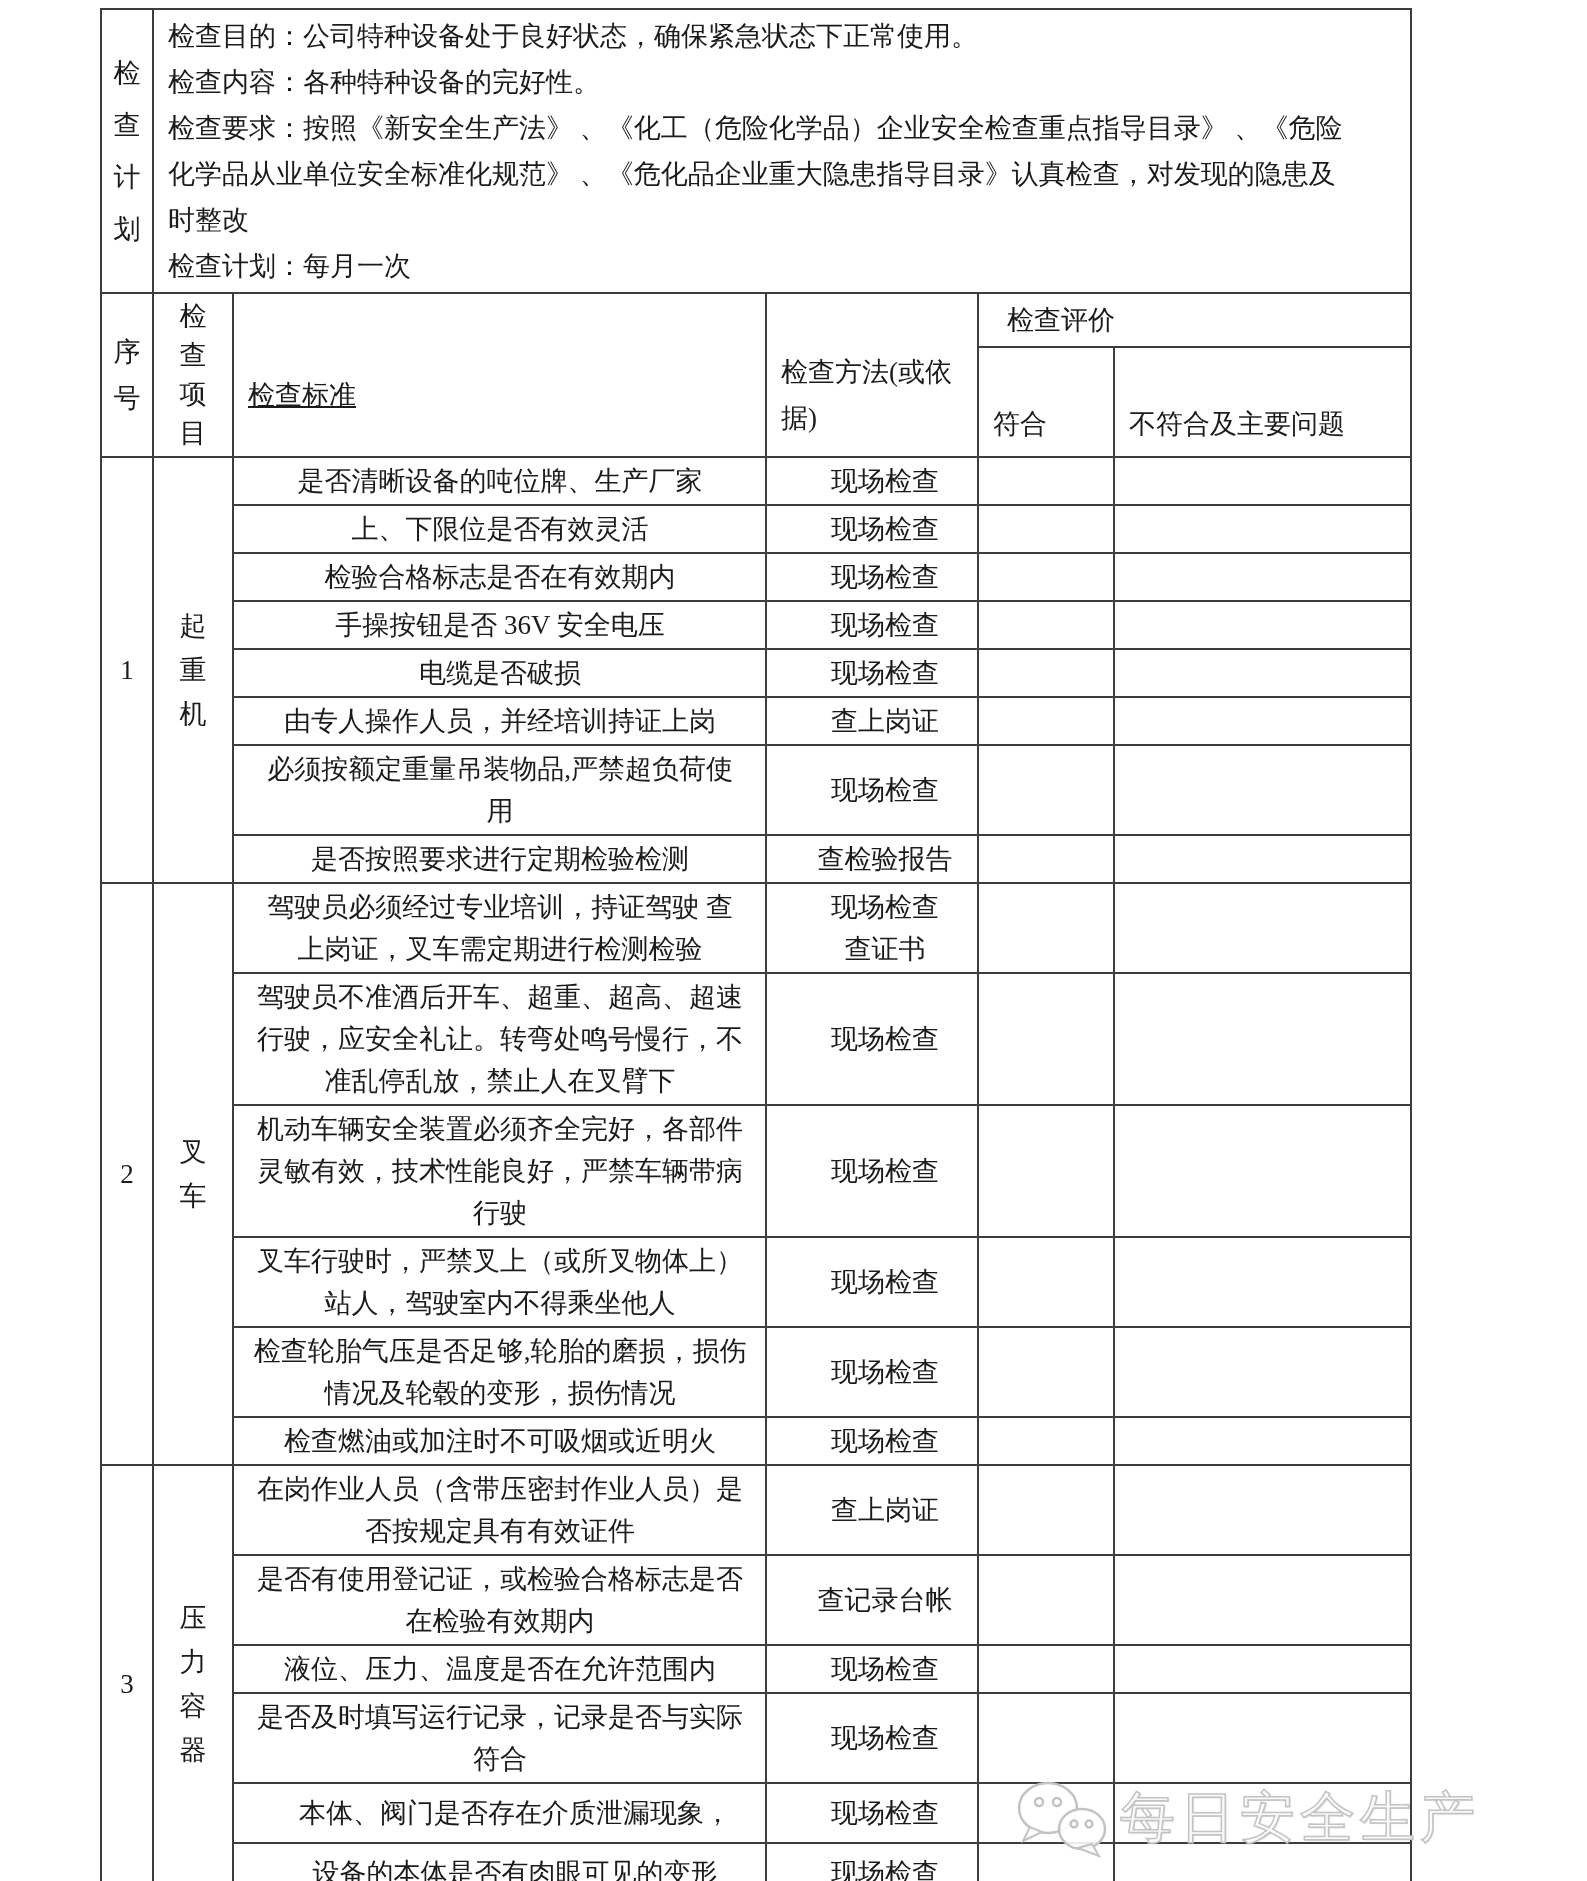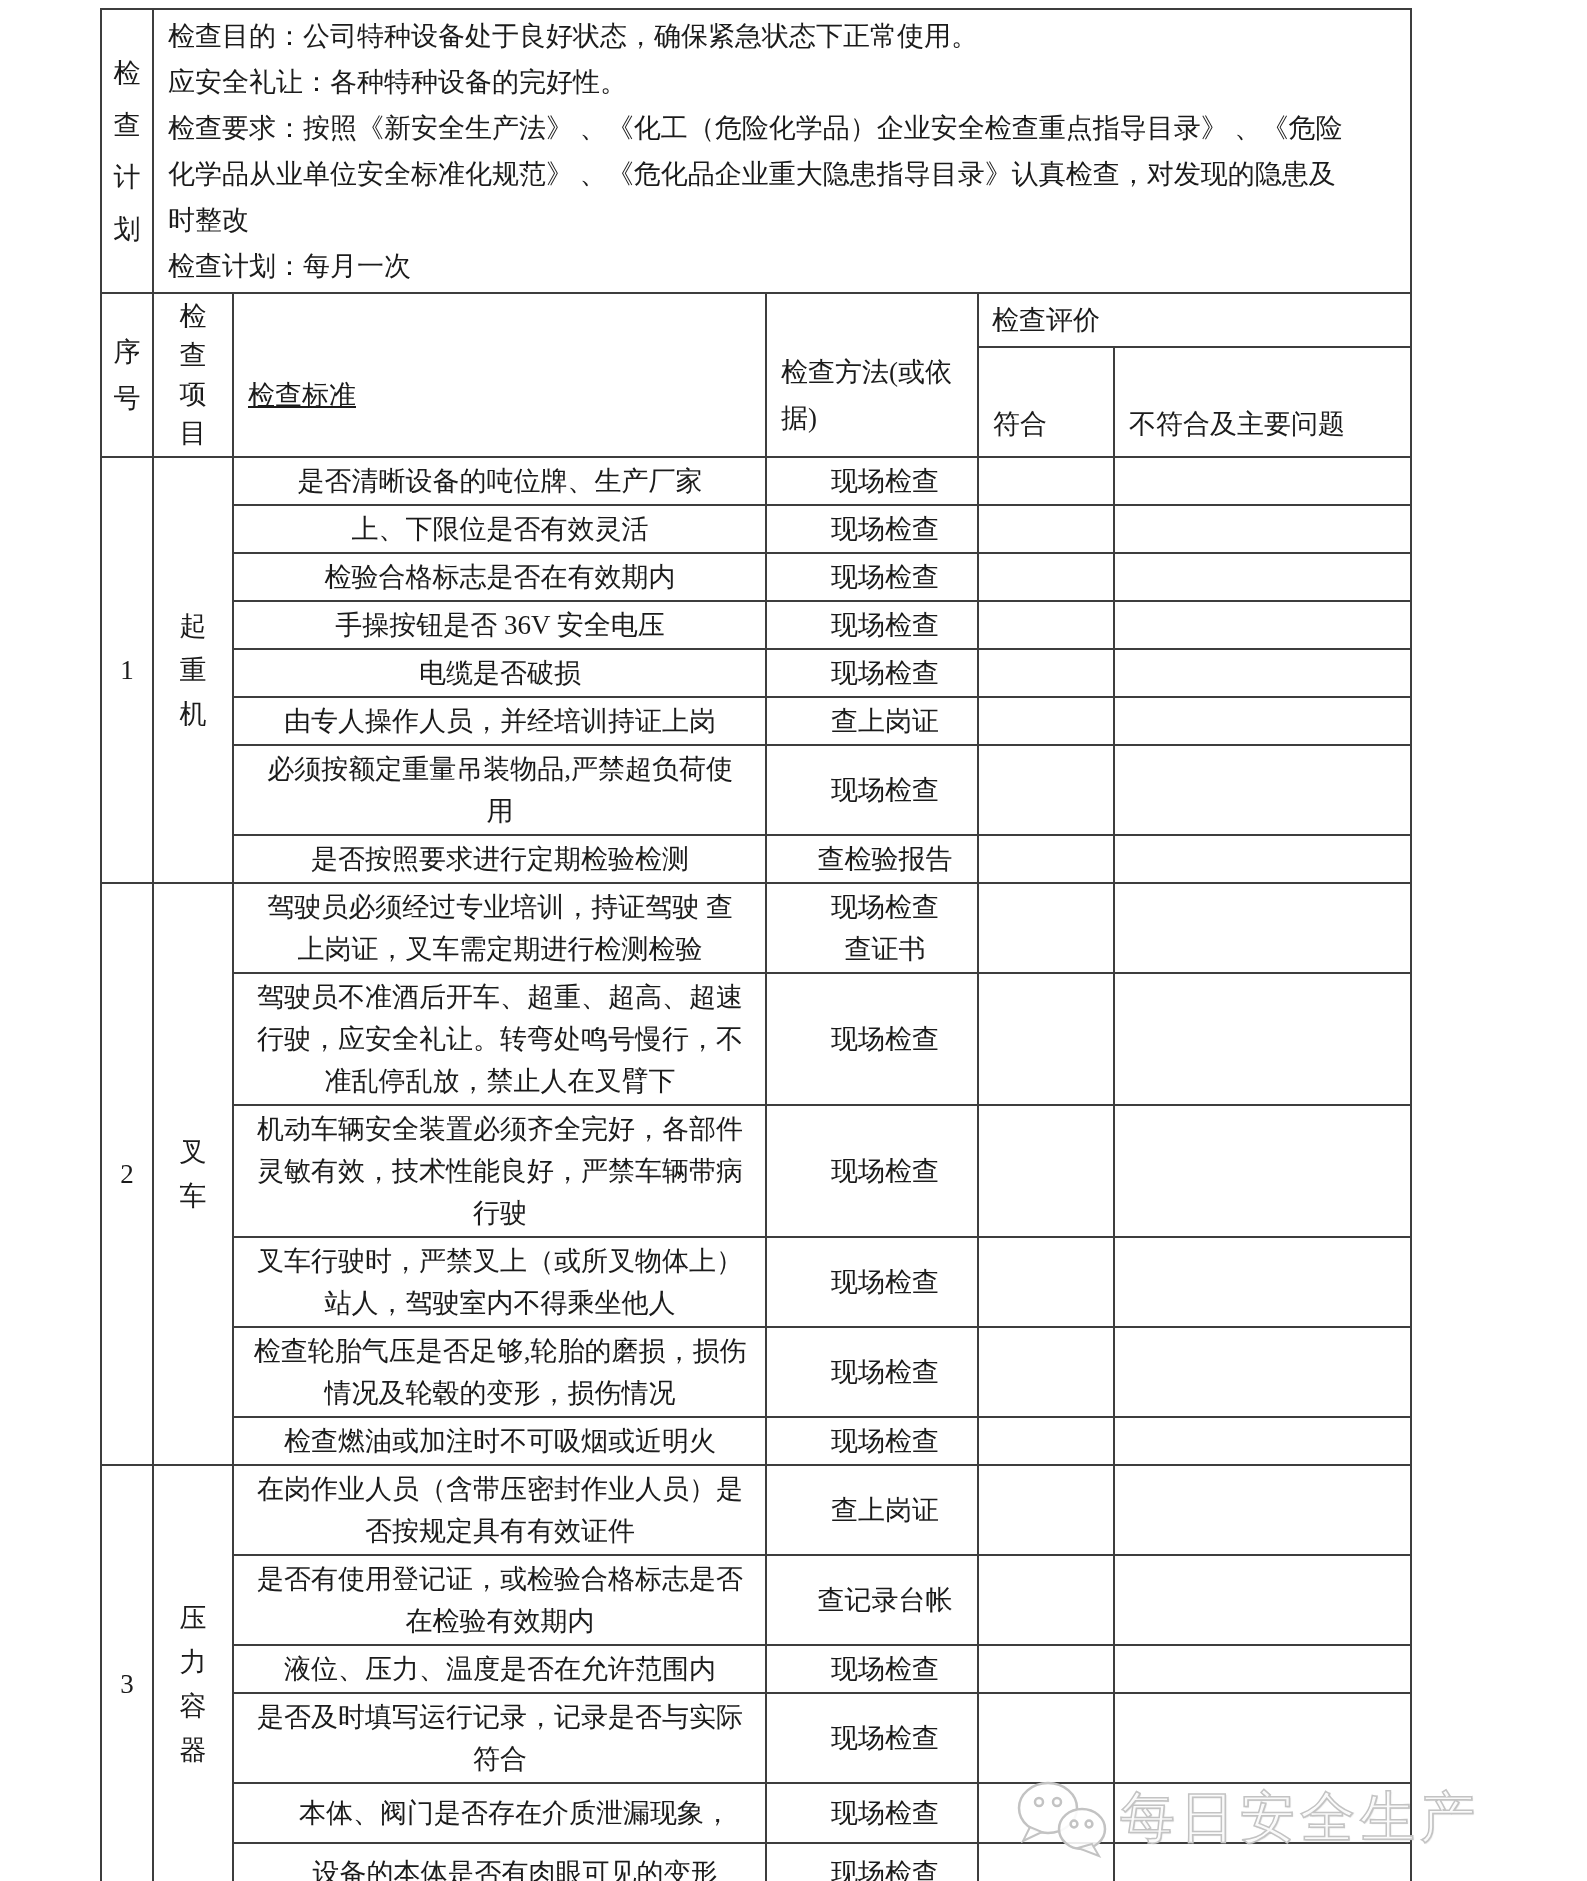--- a/index.html
+++ b/index.html
@@ -53,21 +53,21 @@
   th.h-item{
     text-align:center;white-space:pre;line-height:39px;vertical-align:middle;
   }
   th.h-standard{
     vertical-align:middle;padding:40px 4px 0 14px;text-decoration:underline;
   }
   th.h-method{
     vertical-align:middle;padding:40px 4px 0 14px;white-space:pre;line-height:46px;margin-top:6px;
   }
   th.h-eval{
-    vertical-align:middle;padding-left:13px;
+    vertical-align:middle;padding-left:28px;
   }
   th.h-ok,th.h-no{
     vertical-align:bottom;padding:0 4px 14px 14px;
   }
 
   
   td.seq-cell{
     text-align:center;vertical-align:middle;
   }
   td.item-cell{
@@ -124,21 +124,21 @@
       <col style="width:297px">
     </colgroup>
     <tbody>
 
       <tr class="plan-row">
         <td class="plan-label">检
 查
 计
 划</td>
         <td class="plan-content" colspan="5">检查目的：公司特种设备处于良好状态，确保紧急状态下正常使用。
-应安全礼让：各种特种设备的完好性。
+检查内容：各种特种设备的完好性。
 检查要求：按照《新安全生产法》 、《化工（危险化学品）企业安全检查重点指导目录》 、《危险
 化学品从业单位安全标准化规范》 、《危化品企业重大隐患指导目录》认真检查，对发现的隐患及
 时整改
 检查计划：每月一次</td>
       </tr>
 
       <tr class="header-top-row">
         <th class="h-seq" rowspan="2">序
 号</th>
         <th class="h-item" rowspan="2">检

